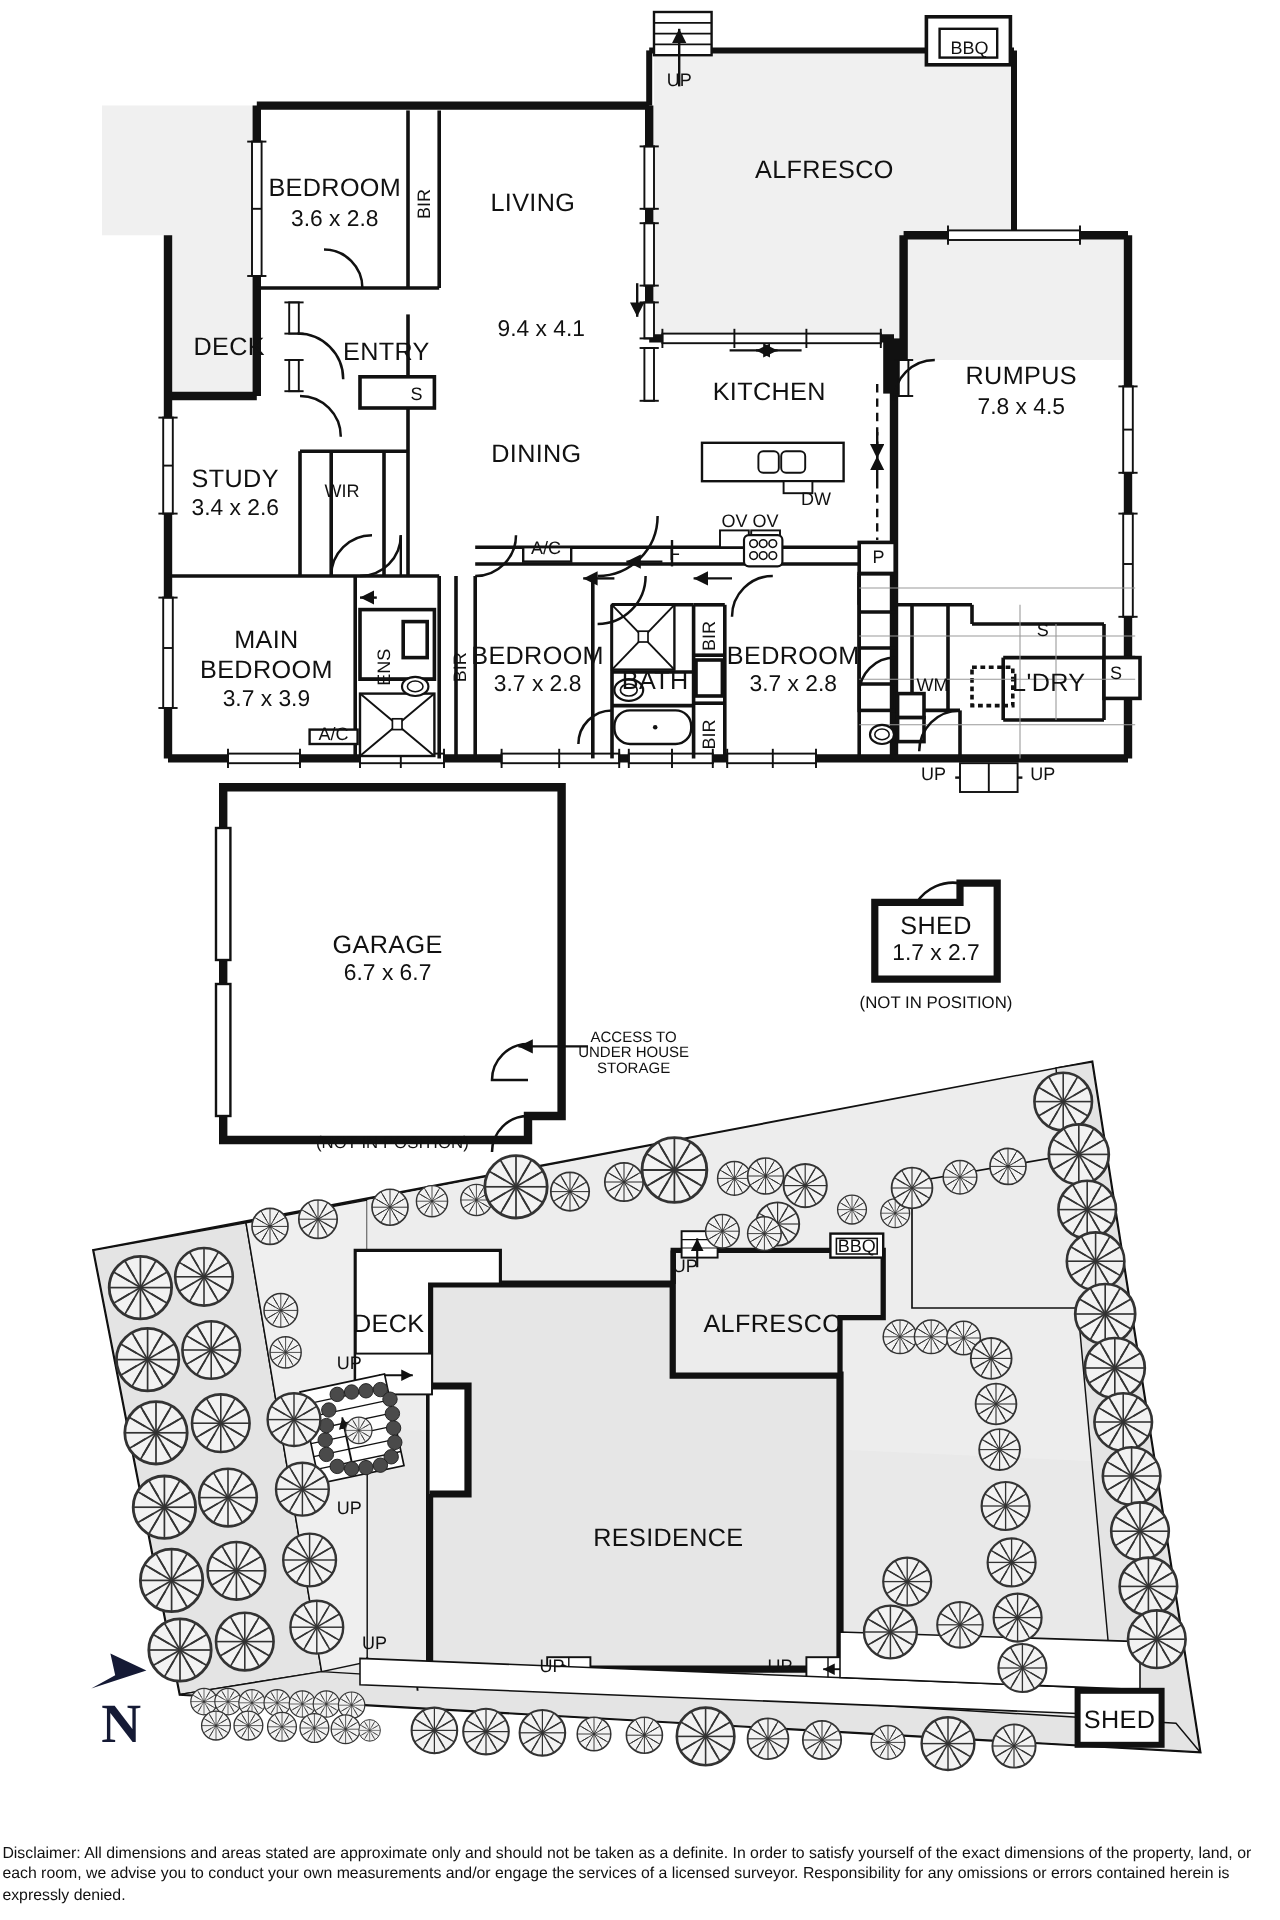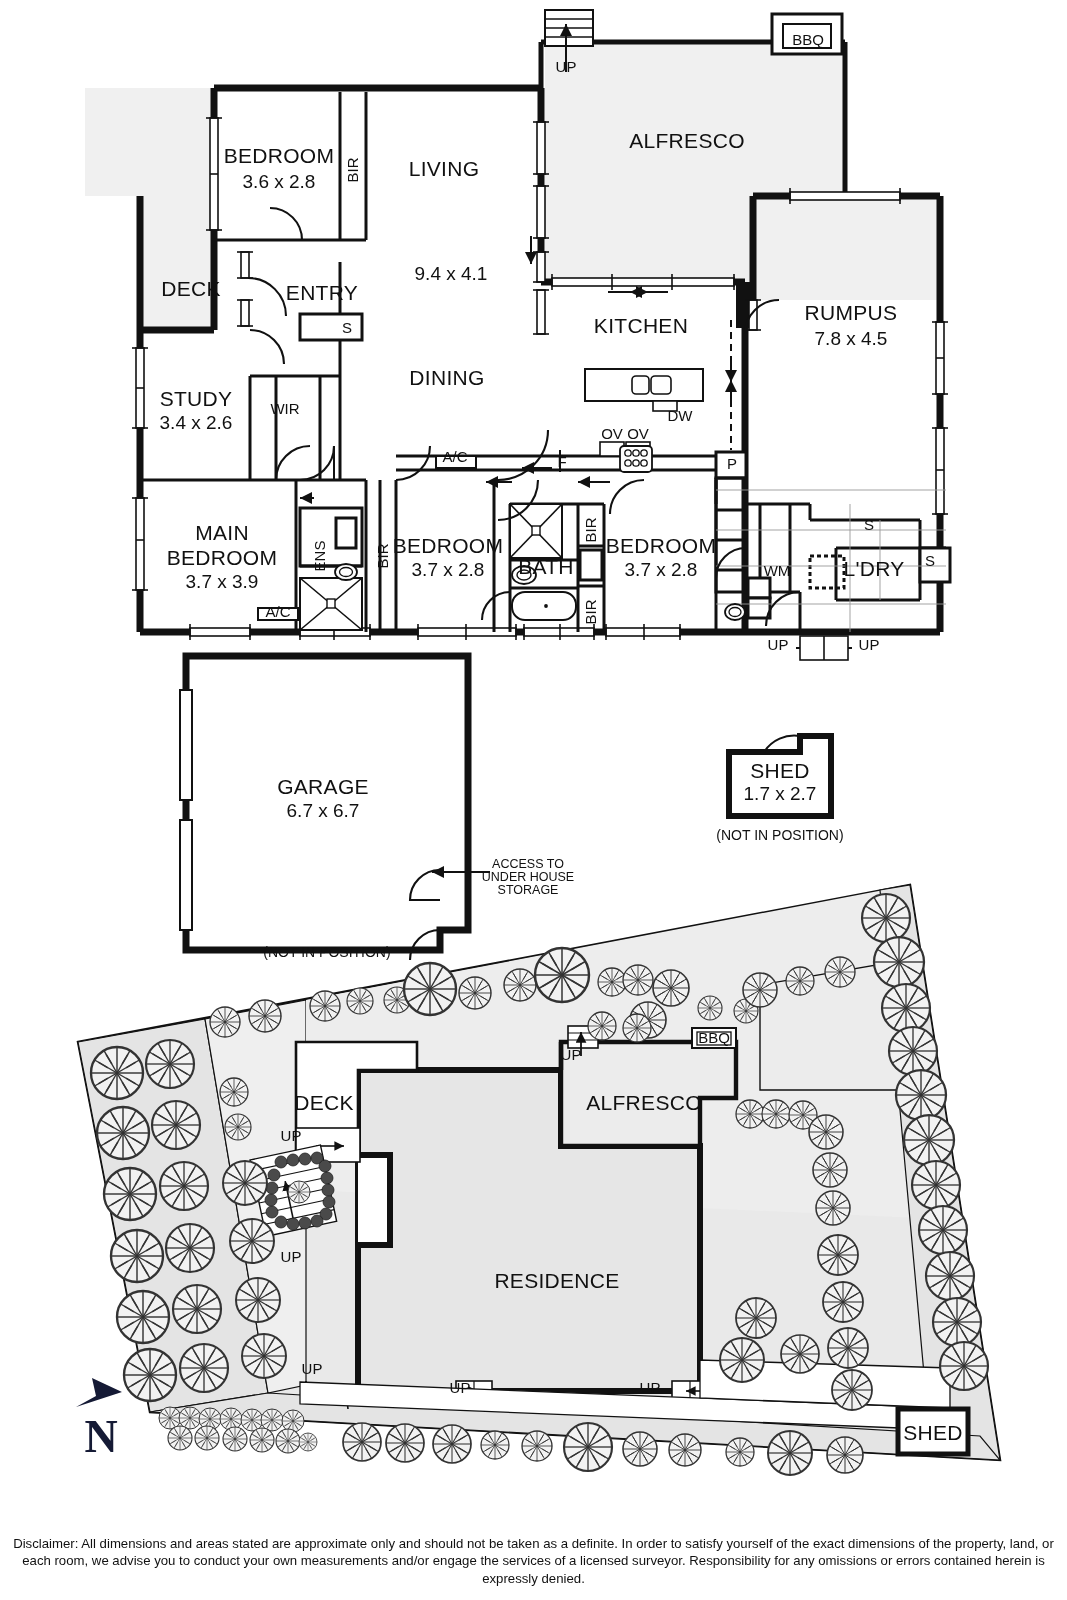--- a/index.html
+++ b/index.html
@@ -5,21 +5,21 @@
   html,body{margin:0;padding:0;background:#ffffff;}
   body{width:1067px;height:1600px;position:relative;font-family:"Liberation Sans",sans-serif;color:#1a1a1a;overflow:hidden;}
   #root{position:relative;width:1067px;height:1600px;}
   svg{display:block;position:absolute;left:0;top:0;}
   .lbl{font-family:"Liberation Sans",sans-serif;fill:#111;}
   .room{font-size:21px;letter-spacing:.3px;}
   .dim{font-size:19px;}
   .small{font-size:15px;}
   .tiny{font-size:12.5px;}
   .note{font-size:14px;}
-  .disc{position:absolute;left:0;right:0;bottom:12px;text-align:center;font-size:13.2px;line-height:1.35;color:#111;padding:0 2px;box-sizing:border-box;}
+  .disc{position:absolute;left:0;right:0;bottom:12px;text-align:left;font-size:13.2px;line-height:1.35;color:#111;padding:0 2px;box-sizing:border-box;}
 </style>
 </head>
 <body>
 
 <div id="root">
 
 <svg width="1067" height="1600" viewBox="0 0 1067 1600" xmlns="http://www.w3.org/2000/svg">
   <defs>
 
     <g id="tree">

